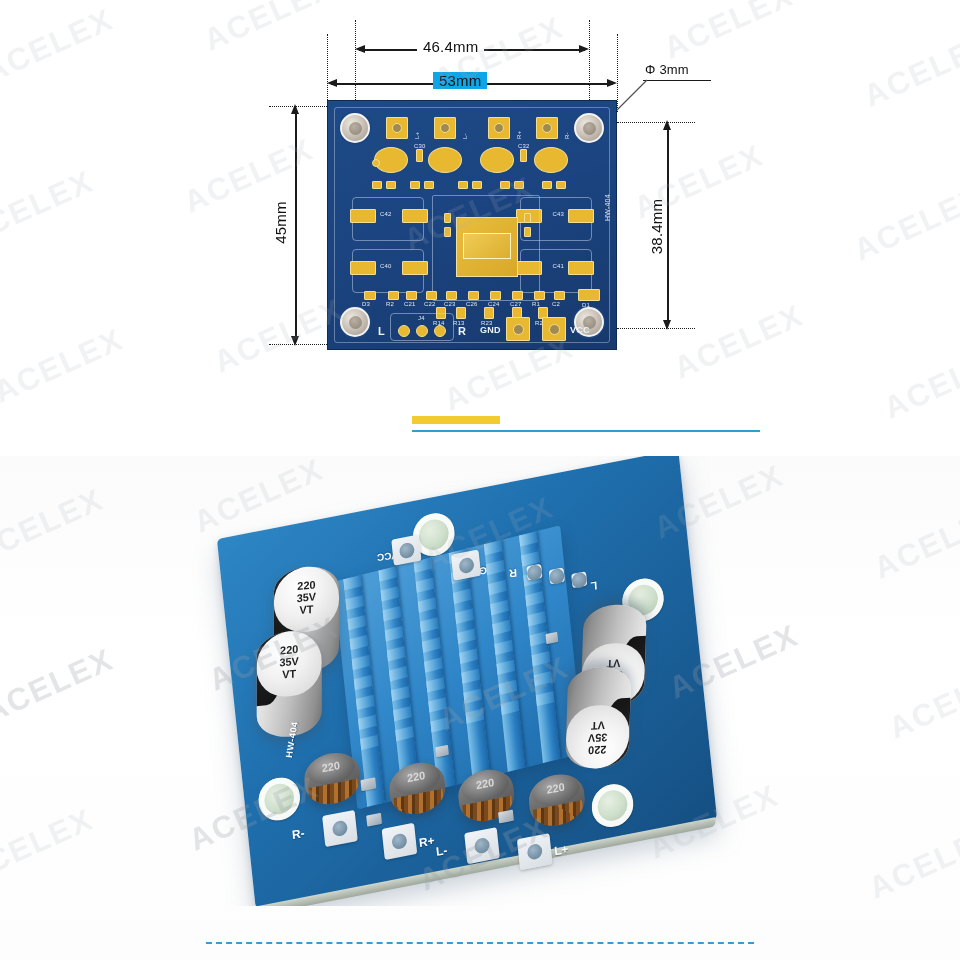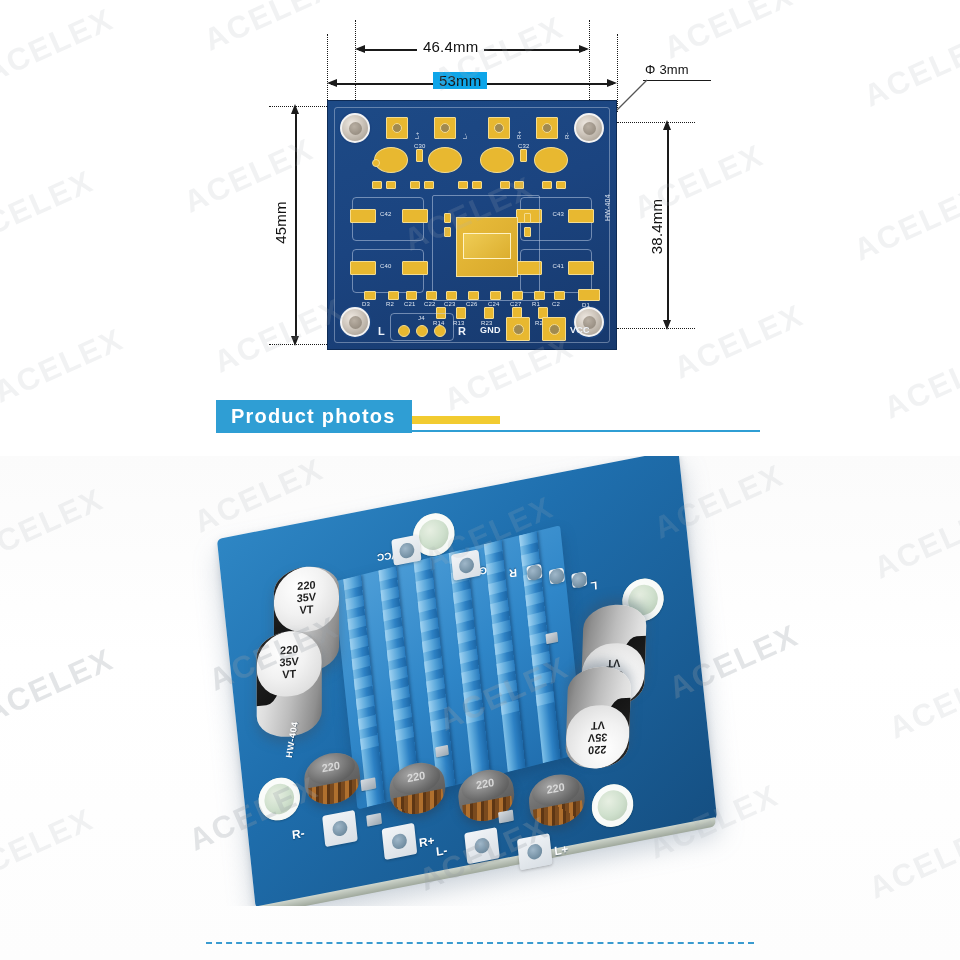--- a/index.html
+++ b/index.html
@@ -399,23 +399,20 @@
         <div class="pad round" style="left:221px; top:223px; width:11px; height:11px; background:#a08a50;"></div>
         <div class="silk big" style="left:242px; top:224px; font-size:9px;">VCC</div>
 
         <div class="silk v" style="left:276px; top:120px; font-size:7px;">HW-404</div>
         <div class="pad round" style="left:44px; top:58px; width:8px; height:8px;"></div>
       </div>
     </div>
   </div>
 
   <div id="banner-section">
-    <div id="banner-tab">
-      <span id="banner-title">Product photos</span>
-    </div>
     <div id="banner-yellow"></div>
     <div id="banner-rule"></div>
   </div>
 
   <div id="photo-section">
     <div id="photo-stage">
 
       <div id="board3d">
         <div id="board-face"></div>
         <div id="board-edge"></div>

